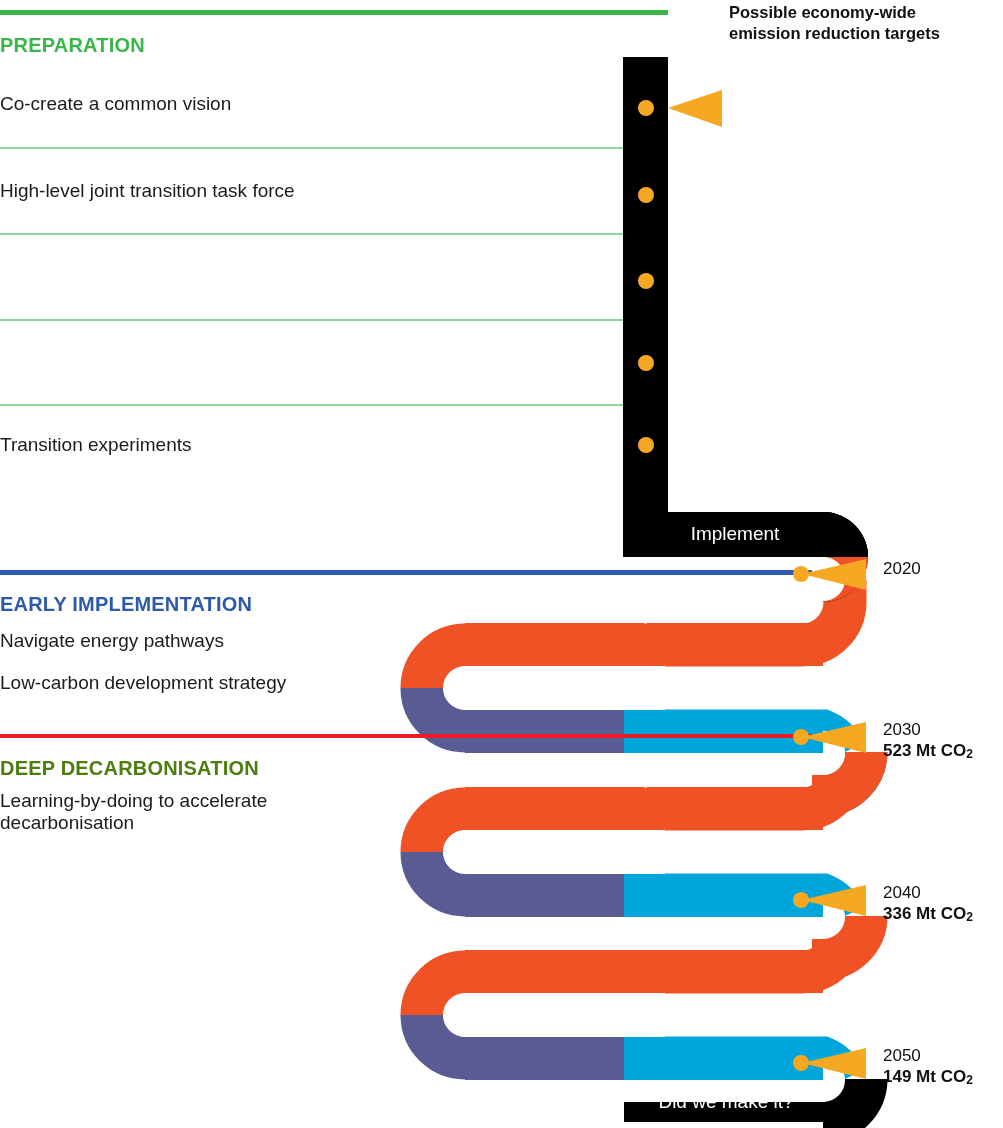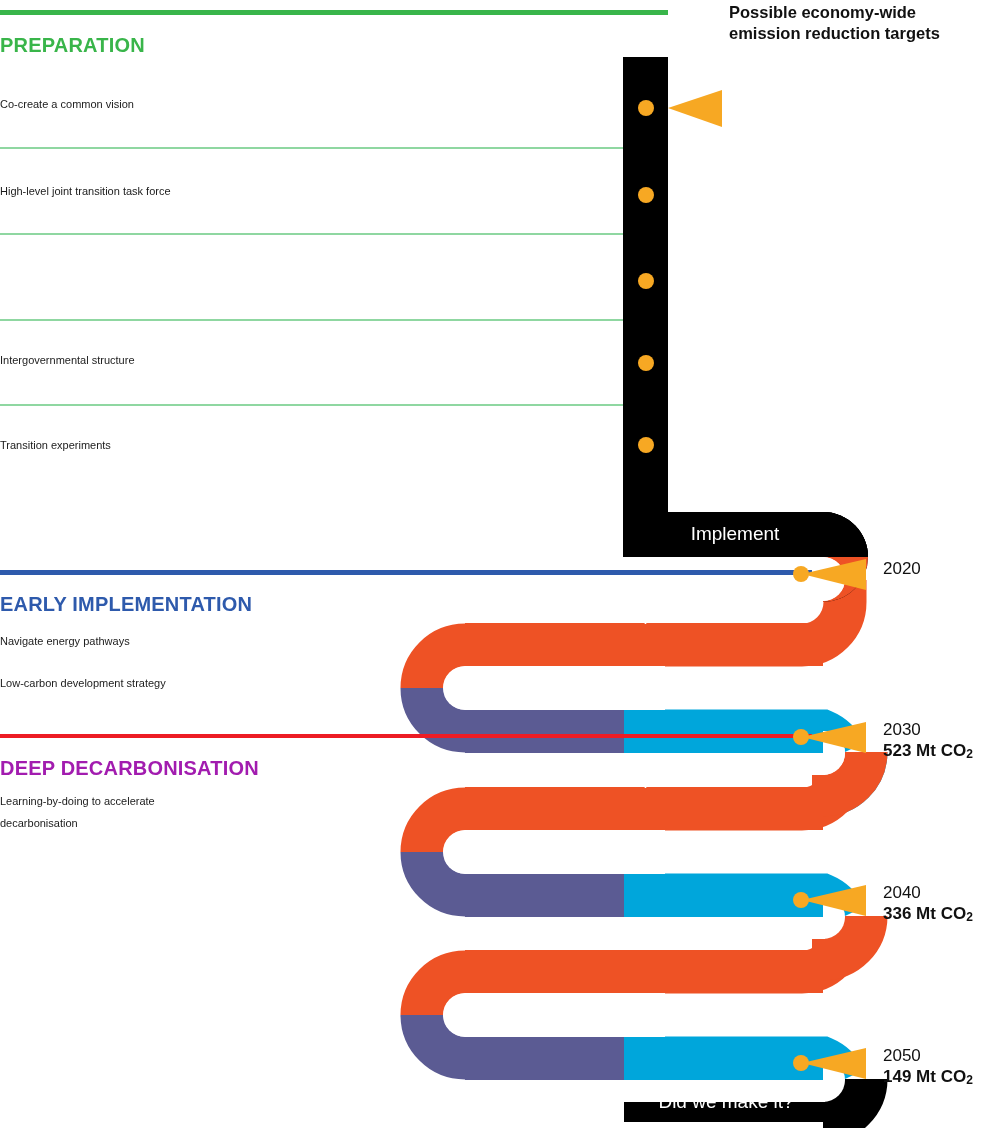--- a/index.html
+++ b/index.html
@@ -8,24 +8,24 @@
     font-family:"Liberation Sans", sans-serif;
     color:#111111;
   }
   #stage{position:absolute;left:0;top:0;width:1003px;height:1128px;}
   .phase-title{
     position:absolute;font-weight:bold;letter-spacing:.2px;
     font-size:20px;
   }
   .phase-title.green{color:#39B54A;}
   .phase-title.blue{color:#2E5AAC;}
-  .phase-title.red{color:#a21caf;}
+  .phase-title.red{color:#4d7c0f;}
 
   .item{
-    position:absolute;font-size:11px;color:#1b1b1b;
+    position:absolute;font-size:19px;color:#1b1b1b;
     line-height:22px;font-weight:400;
   }
 
   
   .head-right{
     position:absolute;font-weight:bold;font-size:16.5px;line-height:21px;
     color:#111;
   }
 
   
@@ -196,21 +196,20 @@
 
   <div class="head-right" style="left:729px;top:2px;width:274px;">
     <div>Possible economy-wide</div>
     <div>emission reduction targets</div>
   </div>
 
   <div class="phase-title green" style="left:0px;top:34px;">PREPARATION</div>
 
   <div class="item" style="left:0px;top:93px;">Co-create a common vision</div>
   <div class="item" style="left:0px;top:180px;">High-level joint transition task force</div>
-  <div class="item" style="left:0px;top:349px;">Intergovernmental structure</div>
   <div class="item" style="left:0px;top:434px;">Transition experiments</div>
 
   <div class="phase-title blue" style="left:0px;top:593px;">EARLY IMPLEMENTATION</div>
   <div class="item" style="left:0px;top:672px;">Low-carbon development strategy</div>
   <div class="item" style="left:0px;top:630px;">Navigate energy pathways</div>
 
   <div class="phase-title red" style="left:0px;top:757px;">DEEP DECARBONISATION</div>
   <div class="item" style="left:0px;top:790px;">Learning-by-doing to accelerate</div>
   <div class="item" style="left:0px;top:812px;">decarbonisation</div>
 

